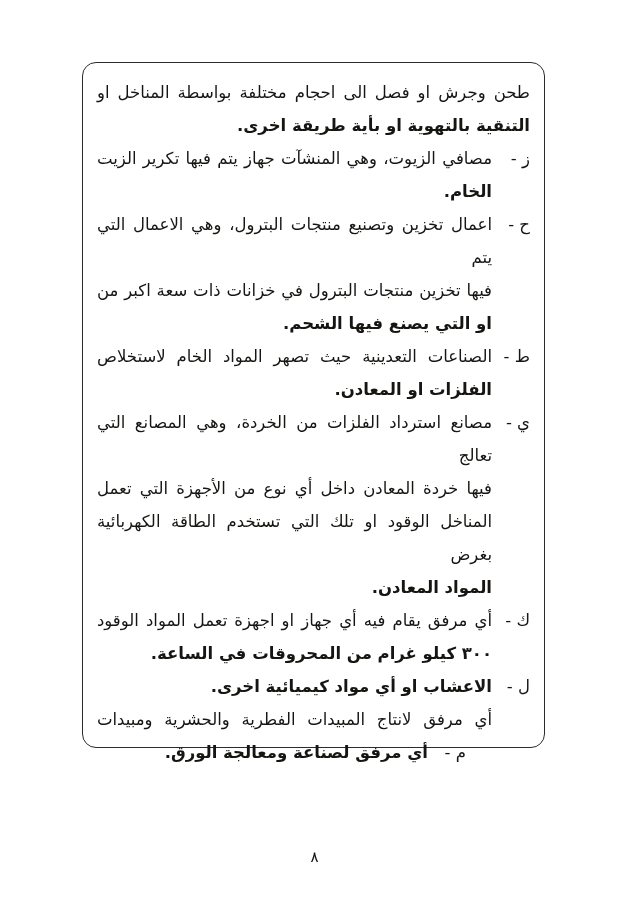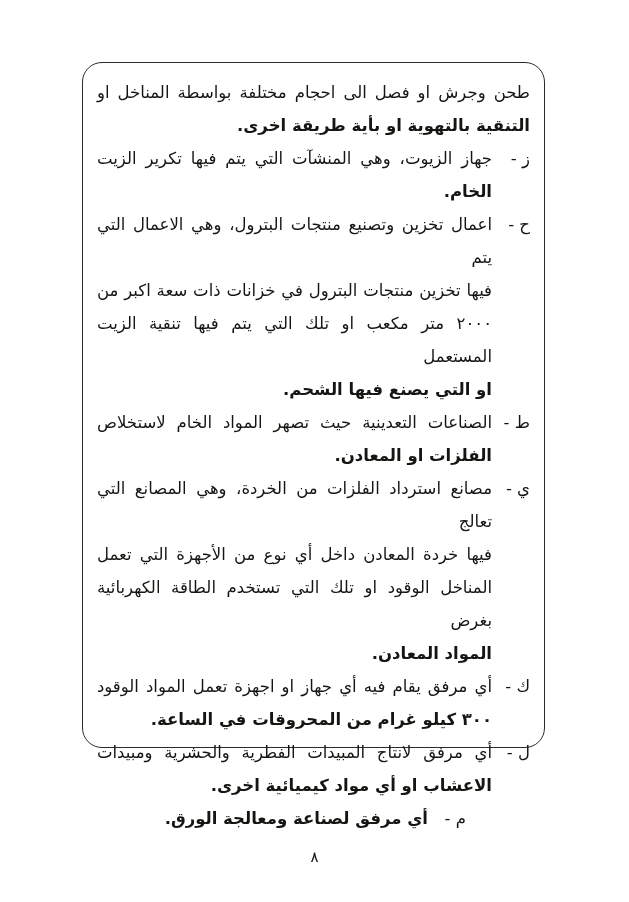--- a/index.html
+++ b/index.html
@@ -18,21 +18,21 @@
     color: #171512;
   }
   .frame {
     position: absolute;
     top: 62px;
     left: 82px;
     width: 463px;
     height: 686px;
     box-sizing: border-box;
     border: 1.6px solid #2b2b2b;
-    border-radius: 20px;
+    border-radius: 14px;
     padding: 13px 14px 0 14px;
     direction: rtl;
   }
   .line {
     line-height: 33px;
     font-size: 16.5px;
     white-space: normal;
     color: #171512;
   }
   
@@ -83,31 +83,30 @@
   <div class="frame">
 
     <div class="para">
       <div class="line jl">طحن وجرش او فصل الى احجام مختلفة بواسطة المناخل او</div>
       <div class="line ll">التنقية بالتهوية او بأية طريقة اخرى.</div>
     </div>
 
     <div class="item">
       <div class="marker">ز -</div>
       <div class="body">
-        <div class="line jl">جهاز الزيوت، وهي المنشآت التي يتم فيها تكرير الزيت</div>
+        <div class="line jl">مصافي الزيوت، وهي المنشآت جهاز يتم فيها تكرير الزيت</div>
         <div class="line ll">الخام.</div>
       </div>
     </div>
 
     <div class="item">
       <div class="marker">ح -</div>
       <div class="body">
         <div class="line jl">اعمال تخزين وتصنيع منتجات البترول، وهي الاعمال التي يتم</div>
         <div class="line jl">فيها تخزين منتجات البترول في خزانات ذات سعة اكبر من</div>
-        <div class="line jl">٢٠٠٠ متر مكعب او تلك التي يتم فيها تنقية الزيت المستعمل</div>
         <div class="line ll">او التي يصنع فيها الشحم.</div>
       </div>
     </div>
 
     <div class="item">
       <div class="marker">ط -</div>
       <div class="body">
         <div class="line jl">الصناعات التعدينية حيث تصهر المواد الخام لاستخلاص</div>
         <div class="line ll">الفلزات او المعادن.</div>
       </div>
@@ -127,22 +126,22 @@
       <div class="marker">ك -</div>
       <div class="body">
         <div class="line jl">أي مرفق يقام فيه أي جهاز او اجهزة تعمل المواد الوقود</div>
         <div class="line ll">٣٠٠ كيلو غرام من المحروقات في الساعة.</div>
       </div>
     </div>
 
     <div class="item">
       <div class="marker">ل -</div>
       <div class="body">
+        <div class="line ll">الاعشاب او أي مواد كيميائية اخرى.</div>
         <div class="line jl">أي مرفق لانتاج المبيدات الفطرية والحشرية ومبيدات</div>
-        <div class="line ll">الاعشاب او أي مواد كيميائية اخرى.</div>
       </div>
     </div>
 
     <div class="item item-indented">
       <div class="marker">م -</div>
       <div class="body">
         <div class="line ll">أي مرفق لصناعة ومعالجة الورق.</div>
       </div>
     </div>
 

